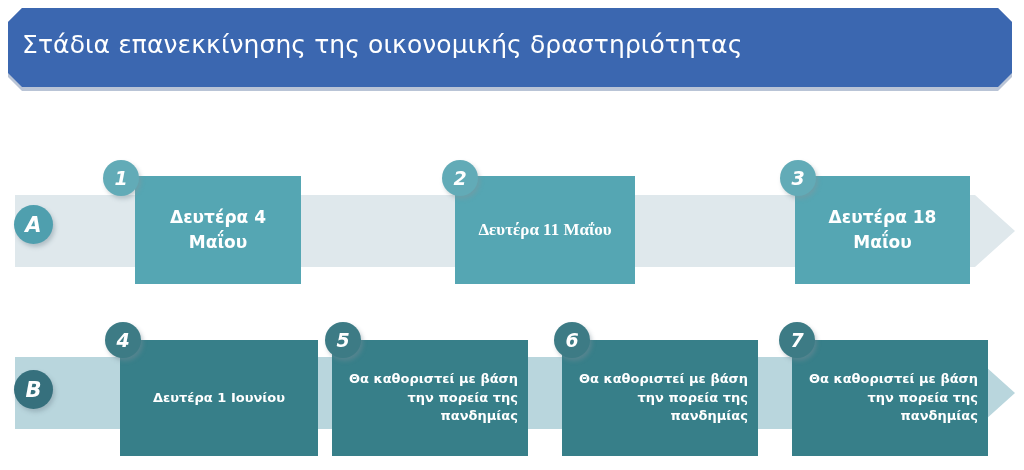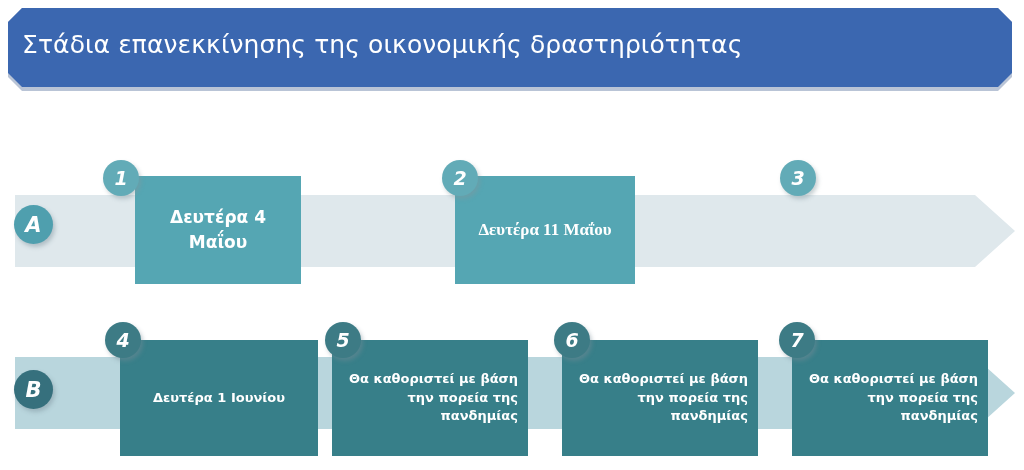--- a/index.html
+++ b/index.html
@@ -215,20 +215,23 @@
   <div class="stage-box row-a-box" id="box-1">
     <span class="box-label">Δευτέρα 4 Μαΐου</span>
   </div>
   <div class="num-badge light" id="num-1">1</div>
 
   <div class="stage-box row-a-box" id="box-2">
     <span class="box-label">Δευτέρα 11 Μαΐου</span>
   </div>
   <div class="num-badge light" id="num-2">2</div>
 
+  <div class="stage-box row-a-box" id="box-3">
+    <span class="box-label">Δευτέρα 18 Μαΐου</span>
+  </div>
   <div class="num-badge light" id="num-3">3</div>
 
   <div class="arrow-bar" id="bar-b">
     <div class="bar-body"></div>
   </div>
 
   <div class="row-badge" id="row-badge-b">B</div>
 
   <div class="stage-box row-b-box" id="box-4">
     <span class="box-label">Δευτέρα 1 Ιουνίου</span>

